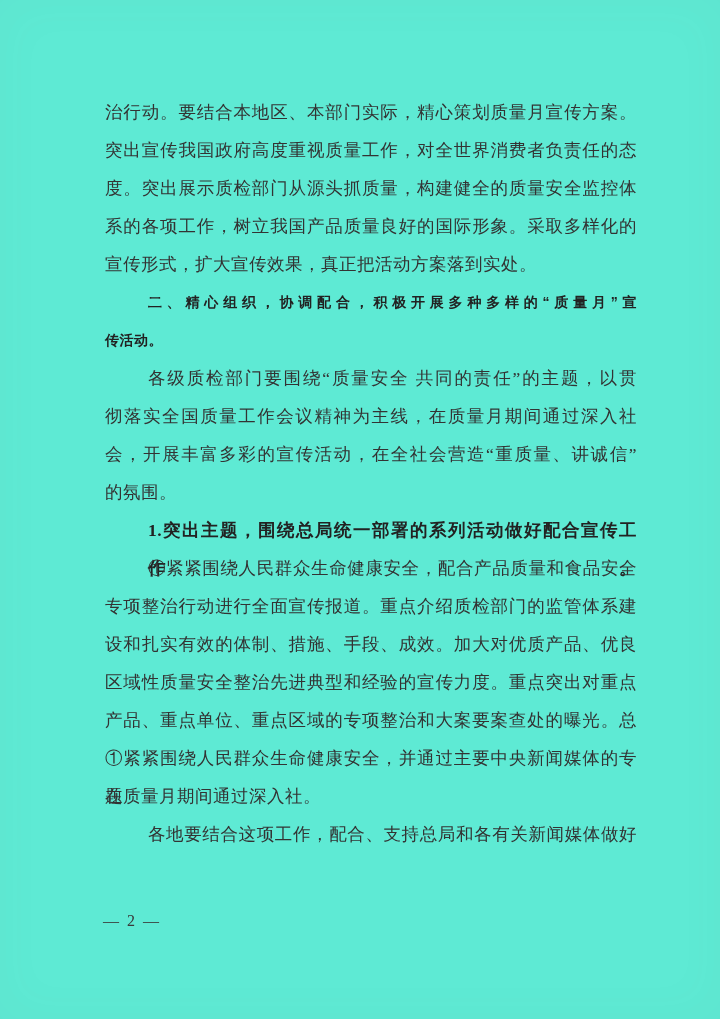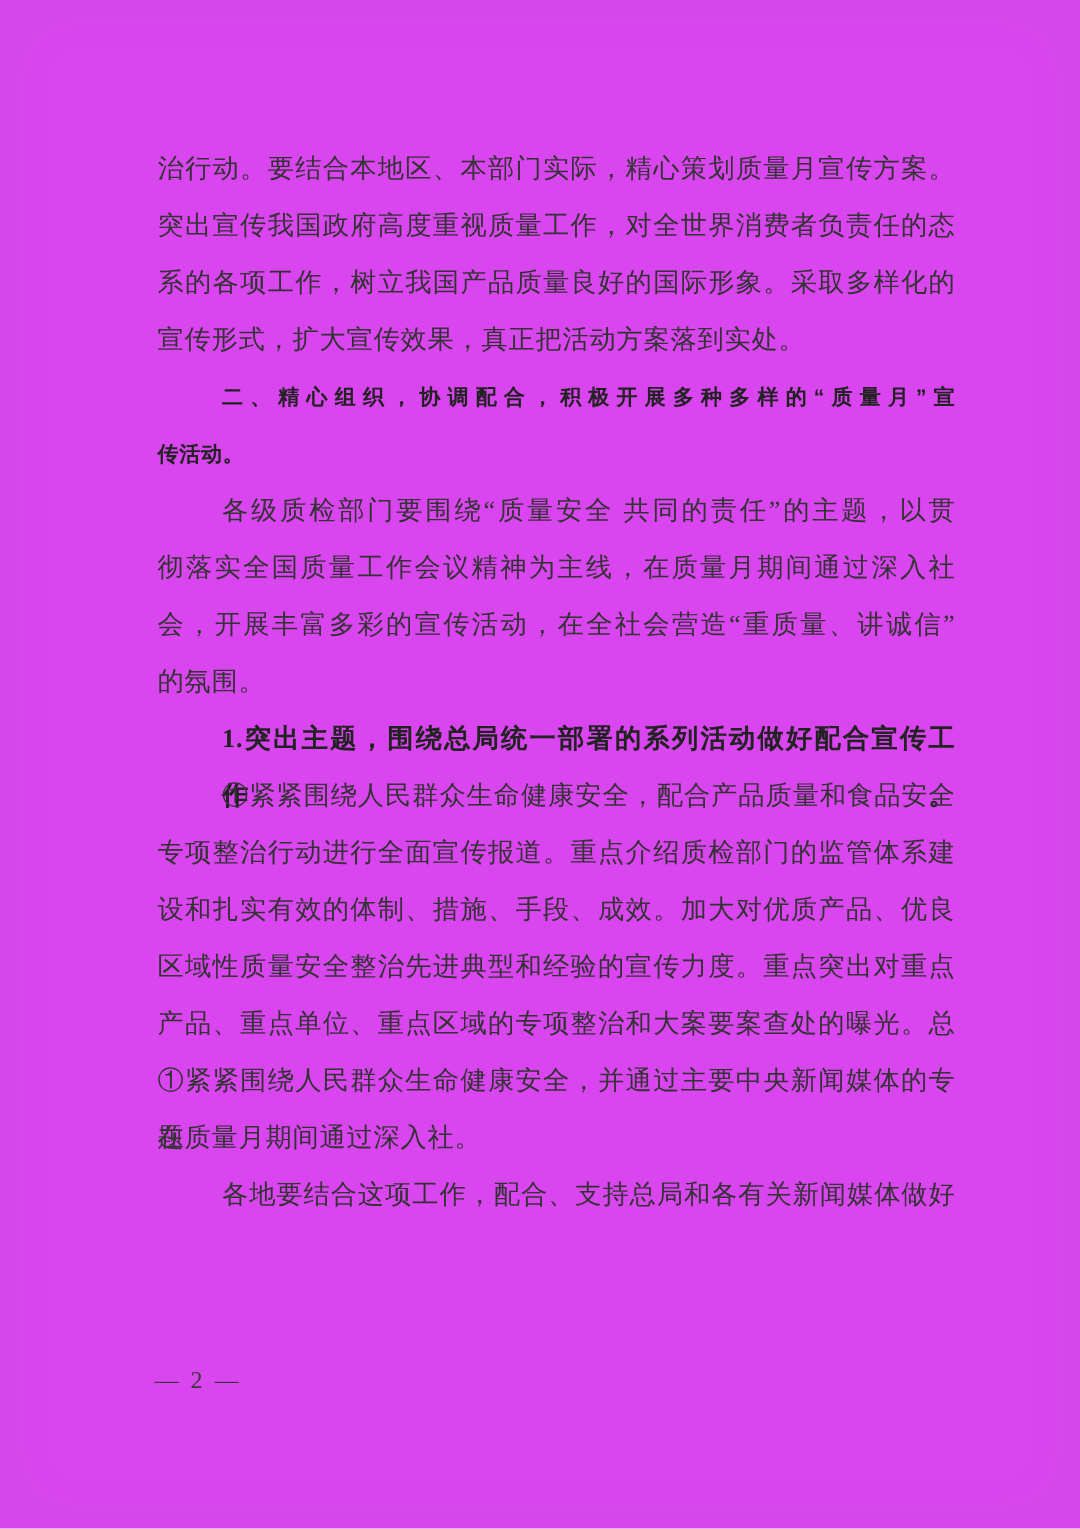--- a/index.html
+++ b/index.html
@@ -4,21 +4,21 @@
 <style>
   html, body {
     margin: 0;
     padding: 0;
     background: #ffffff;
   }
   .page {
     position: relative;
     width: 720px;
     height: 1019px;
-    background: #d946ef;
+    background: #5eead4;
     overflow: hidden;
     font-family: "Liberation Serif", serif;
     box-shadow: inset 0 0 50px rgba(120,110,90,0.04);
   }
   .content {
     position: absolute;
     left: 105px;
     top: 93px;
     width: 532px;
   }
@@ -63,20 +63,21 @@
     font-family: "Liberation Serif", serif;
   }
 </style>
 </head>
 <body>
 
 <div class="page">
   <div class="content">
     <div class="line fill">治行动。要结合本地区、本部门实际，精心策划质量月宣传方案。</div>
     <div class="line fill">突出宣传我国政府高度重视质量工作，对全世界消费者负责任的态</div>
+    <div class="line fill">度。突出展示质检部门从源头抓质量，构建健全的质量安全监控体</div>
     <div class="line fill">系的各项工作，树立我国产品质量良好的国际形象。采取多样化的</div>
     <div class="line">宣传形式，扩大宣传效果，真正把活动方案落到实处。</div>
     <div class="line b ind fill">二、精心组织，协调配合，积极开展多种多样的“质量月”宣</div>
     <div class="line b">传活动。</div>
     <div class="line ind fill">各级质检部门要围绕“质量安全 共同的责任”的主题，以贯</div>
     <div class="line fill">彻落实全国质量工作会议精神为主线，在质量月期间通过深入社</div>
     <div class="line fill">会，开展丰富多彩的宣传活动，在全社会营造“重质量、讲诚信”</div>
     <div class="line">的氛围。</div>
     <div class="line sub ind fill">1.突出主题，围绕总局统一部署的系列活动做好配合宣传工作。</div>
     <div class="line ind fill">①紧紧围绕人民群众生命健康安全，配合产品质量和食品安全</div>

